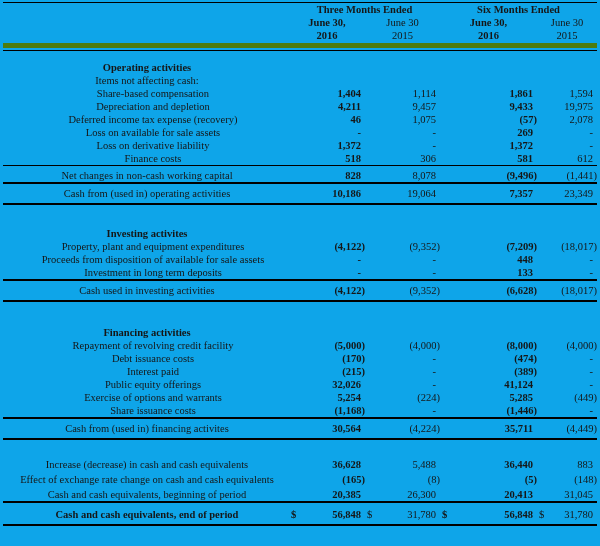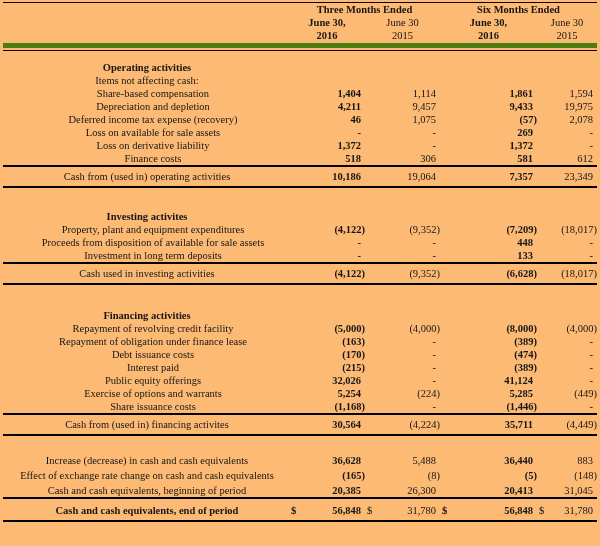--- a/index.html
+++ b/index.html
@@ -1,21 +1,21 @@
 <!DOCTYPE html>
 <html><head>
 <meta charset="utf-8">
 <style>
   html, body { margin: 0; padding: 0; background: #ffffff; }
   .sheet {
     width: 600px;
     height: 546px;
     box-sizing: border-box;
     padding: 2px 3px 0 3px;
-    background: #fdba74;
+    background: #0ea5e9;
     font-family: "Liberation Serif", serif;
     color: #161616;
   }
   table.fin {
     width: 594px;
     border-collapse: collapse;
     table-layout: fixed;
     border-top: 1px solid #000;
   }
   th, td {
@@ -173,20 +173,31 @@
           <td class="lbl ind">Finance costs</td>
           <td class="dol c0"></td>
           <td class="val c0">518<span class="pp"></span></td>
           <td class="dol c1"></td>
           <td class="val c1">306<span class="pp"></span></td>
           <td class="dol c2"></td>
           <td class="val c2">581<span class="pp"></span></td>
           <td class="dol c3"></td>
           <td class="val c3">612<span class="pp"></span></td>
         </tr>
+        <tr class="ra-thin">
+          <td class="lbl">Net changes in non-cash working capital</td>
+          <td class="dol c0"></td>
+          <td class="val c0">828<span class="pp"></span></td>
+          <td class="dol c1"></td>
+          <td class="val c1">8,078<span class="pp"></span></td>
+          <td class="dol c2"></td>
+          <td class="val c2">(9,496)</td>
+          <td class="dol c3"></td>
+          <td class="val c3">(1,441)</td>
+        </tr>
         <tr class="ra-thick rb-thick">
           <td class="lbl">Cash from (used in) operating activities</td>
           <td class="dol c0"></td>
           <td class="val c0">10,186<span class="pp"></span></td>
           <td class="dol c1"></td>
           <td class="val c1">19,064<span class="pp"></span></td>
           <td class="dol c2"></td>
           <td class="val c2">7,357<span class="pp"></span></td>
           <td class="dol c3"></td>
           <td class="val c3">23,349<span class="pp"></span></td>
@@ -266,31 +277,20 @@
         <tr>
           <td class="lbl ind">Repayment of revolving credit facility</td>
           <td class="dol c0"></td>
           <td class="val c0">(5,000)</td>
           <td class="dol c1"></td>
           <td class="val c1">(4,000)</td>
           <td class="dol c2"></td>
           <td class="val c2">(8,000)</td>
           <td class="dol c3"></td>
           <td class="val c3">(4,000)</td>
-        </tr>
-        <tr>
-          <td class="lbl ind">Repayment of obligation under finance lease</td>
-          <td class="dol c0"></td>
-          <td class="val c0">(163)</td>
-          <td class="dol c1"></td>
-          <td class="val c1">-<span class="pp"></span></td>
-          <td class="dol c2"></td>
-          <td class="val c2">(389)</td>
-          <td class="dol c3"></td>
-          <td class="val c3">-<span class="pp"></span></td>
         </tr>
         <tr>
           <td class="lbl ind">Debt issuance costs</td>
           <td class="dol c0"></td>
           <td class="val c0">(170)</td>
           <td class="dol c1"></td>
           <td class="val c1">-<span class="pp"></span></td>
           <td class="dol c2"></td>
           <td class="val c2">(474)</td>
           <td class="dol c3"></td>

